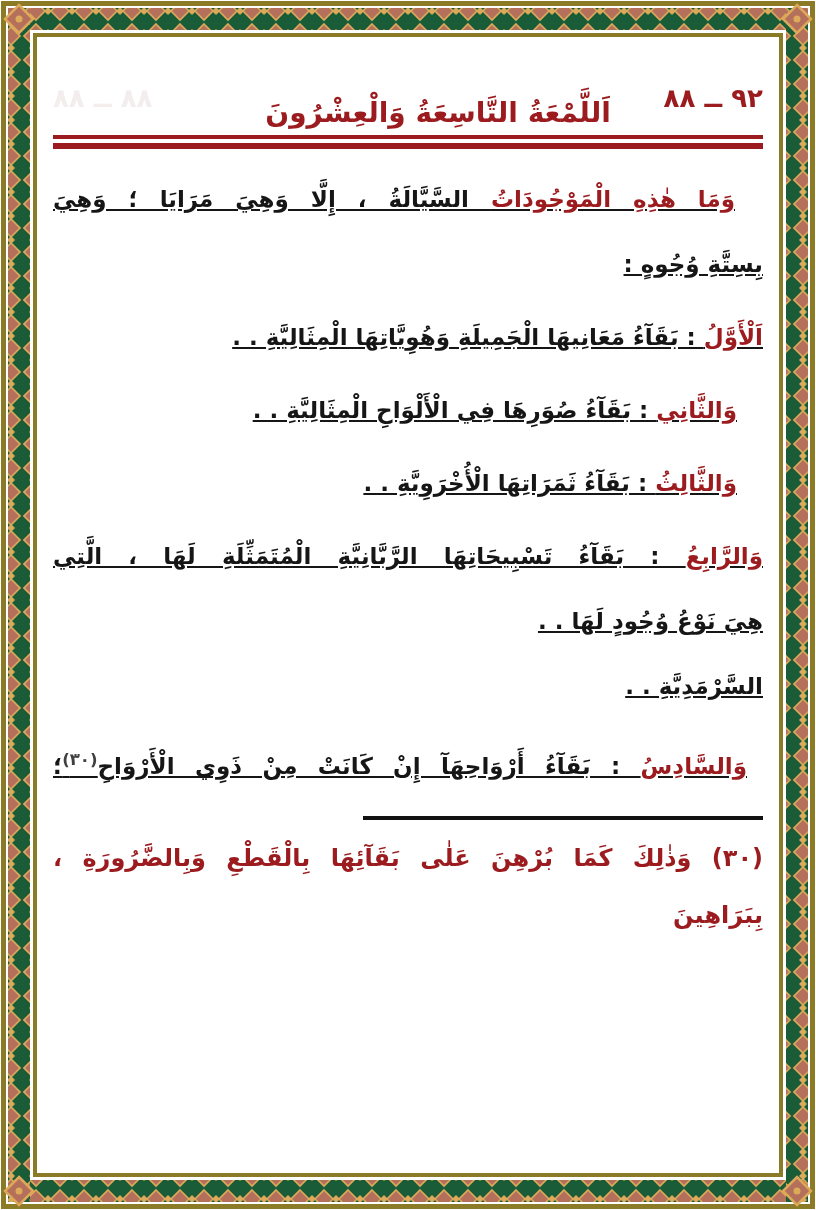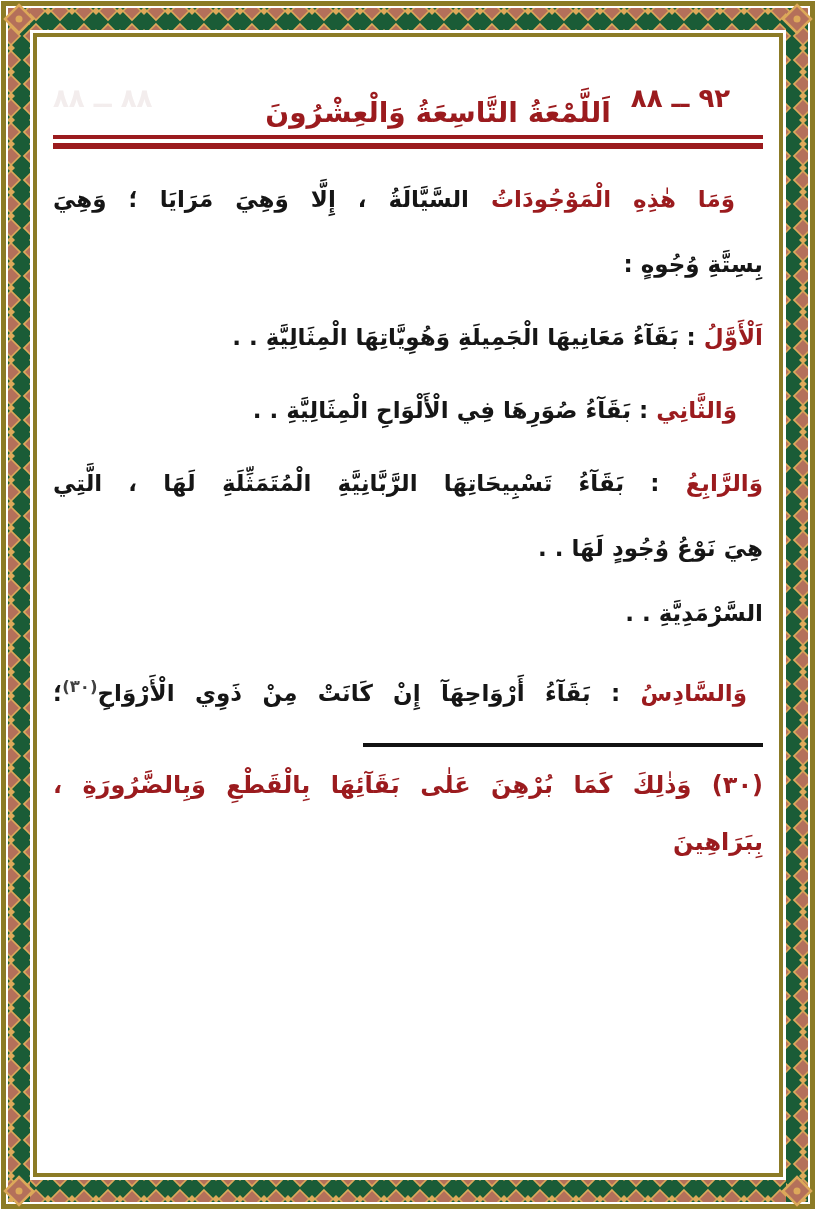--- a/index.html
+++ b/index.html
@@ -10,30 +10,30 @@
     overflow:hidden;
   }
   .frame-svg { position:absolute; left:0; top:0; width:816px; height:1210px; }
   .content {
     position:absolute; left:37px; top:37px; right:37px; bottom:37px;
     box-sizing:border-box; padding:0 16px; direction:rtl;
   }
   
   .header { display:grid; grid-template-columns:165px 1fr 165px; align-items:center;
             margin-top:30px; height:62px; direction:rtl; }
-  .page-range { color:#9B1B1E; font-size:26px; font-weight:bold; text-align:center; letter-spacing:1px; }
+  .page-range { color:#9B1B1E; font-size:26px; font-weight:bold; text-align:right; letter-spacing:1px; }
   .page-title { color:#9B1B1E; font-size:28px; font-weight:bold; text-align:center; transform:translateX(30px);margin-top:28px; }
   .ghost-range { color:#F3EDED; font-size:26px; font-weight:bold; text-align:left; letter-spacing:1px; }
   
   .rule { margin-top:6px; }
   .rule .r1 { height:4px; background:#9B1B1E; }
   .rule .gap { height:4px; }
   .rule .r2 { height:6px; background:#9B1B1E; }
   
-  .bodytext { margin-top:18px; font-size:23px; font-weight:bold; color:#161616; }
+  .bodytext { margin-top:18px; font-size:23px; font-weight:bold; color:#161616;text-decoration:underline; }
   .bl { height:65px; line-height:65px; text-align:justify; }
   .j  { text-align-last:justify; }
   .r  { text-align:center; text-align-last:right; }
   .ind28 { padding-right:28px; }
   .ind26 { padding-right:26px; }
   .ind16 { padding-right:16px; }
   .pgap { margin-top:8px; }
   .red { color:#9B1B1E; }
   .sup { vertical-align:super; font-size:0.72em; color:#404040; }
   
@@ -99,20 +99,21 @@
     <div class="r1"></div>
     <div class="gap"></div>
     <div class="r2"></div>
   </div>
 
   <div class="bodytext">
     <div class="bl j ind28"><span class="red">وَمَا هٰذِهِ الْمَوْجُودَاتُ</span><span> السَّيَّالَةُ ، إِلَّا وَهِيَ مَرَايَا ؛ وَهِيَ</span></div>
     <div class="bl r"><span>بِسِتَّةِ وُجُوهٍ :</span></div>
     <div class="bl r pgap"><span class="red">اَلْأَوَّلُ</span><span> : بَقَآءُ مَعَانِيهَا الْجَمِيلَةِ وَهُوِيَّاتِهَا الْمِثَالِيَّةِ . .</span></div>
     <div class="bl r ind26 pgap"><span class="red">وَالثَّانِي</span><span> : بَقَآءُ صُوَرِهَا فِي الْأَلْوَاحِ الْمِثَالِيَّةِ . .</span></div>
+    <div class="bl r ind26 pgap"><span class="red">وَالثَّالِثُ</span><span> : بَقَآءُ ثَمَرَاتِهَا الْأُخْرَوِيَّةِ . .</span></div>
     <div class="bl j pgap"><span class="red">وَالرَّابِعُ</span><span> : بَقَآءُ تَسْبِيحَاتِهَا الرَّبَّانِيَّةِ الْمُتَمَثِّلَةِ لَهَا ، الَّتِي</span></div>
     <div class="bl r"><span>هِيَ نَوْعُ وُجُودٍ لَهَا . .</span></div>
     <div class="bl r"><span>السَّرْمَدِيَّةِ . .</span></div>
     <div class="bl j ind16 pgap"><span class="red">وَالسَّادِسُ</span><span> : بَقَآءُ أَرْوَاحِهَآ إِنْ كَانَتْ مِنْ ذَوِي الْأَرْوَاحِ</span><span class="sup">(٣٠)</span><span>؛</span></div>
   </div>
 
   <div class="fnsep"></div>
 
   <div class="footnote">
     <div class="fl"><span class="red">(٣٠) وَذٰلِكَ كَمَا بُرْهِنَ عَلٰى بَقَآئِهَا بِالْقَطْعِ وَبِالضَّرُورَةِ ، بِبَرَاهِينَ</span></div>

